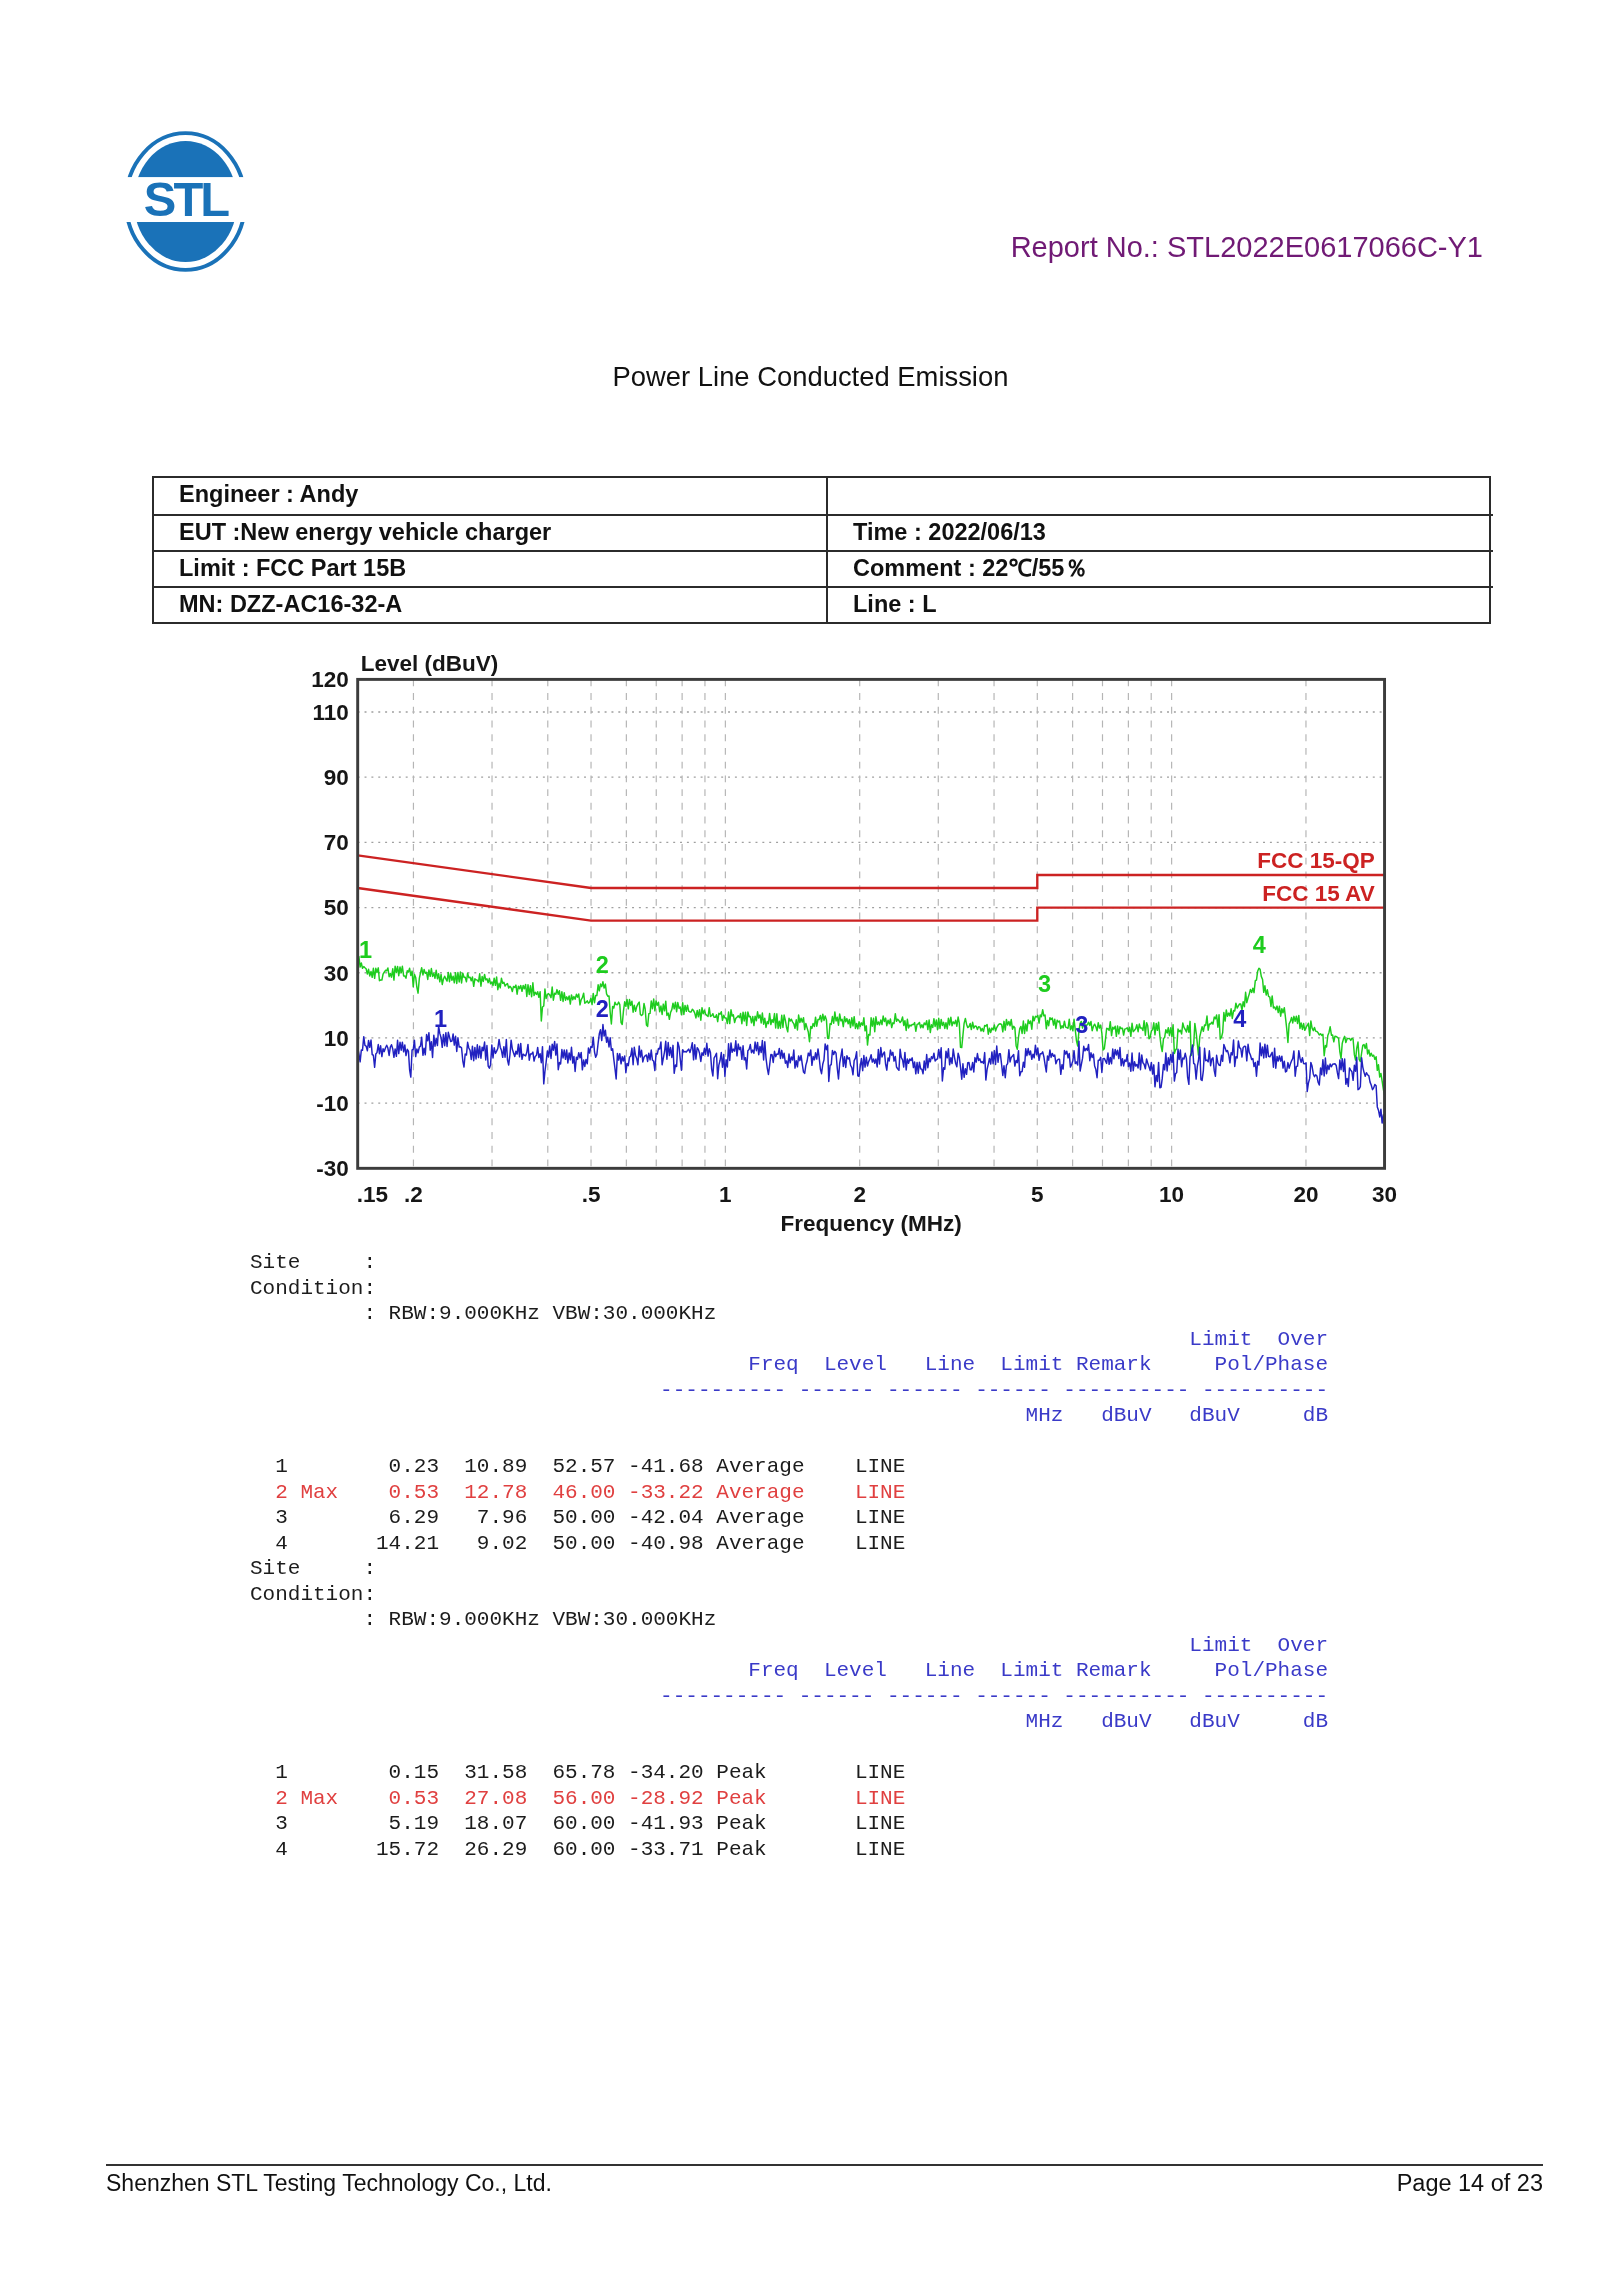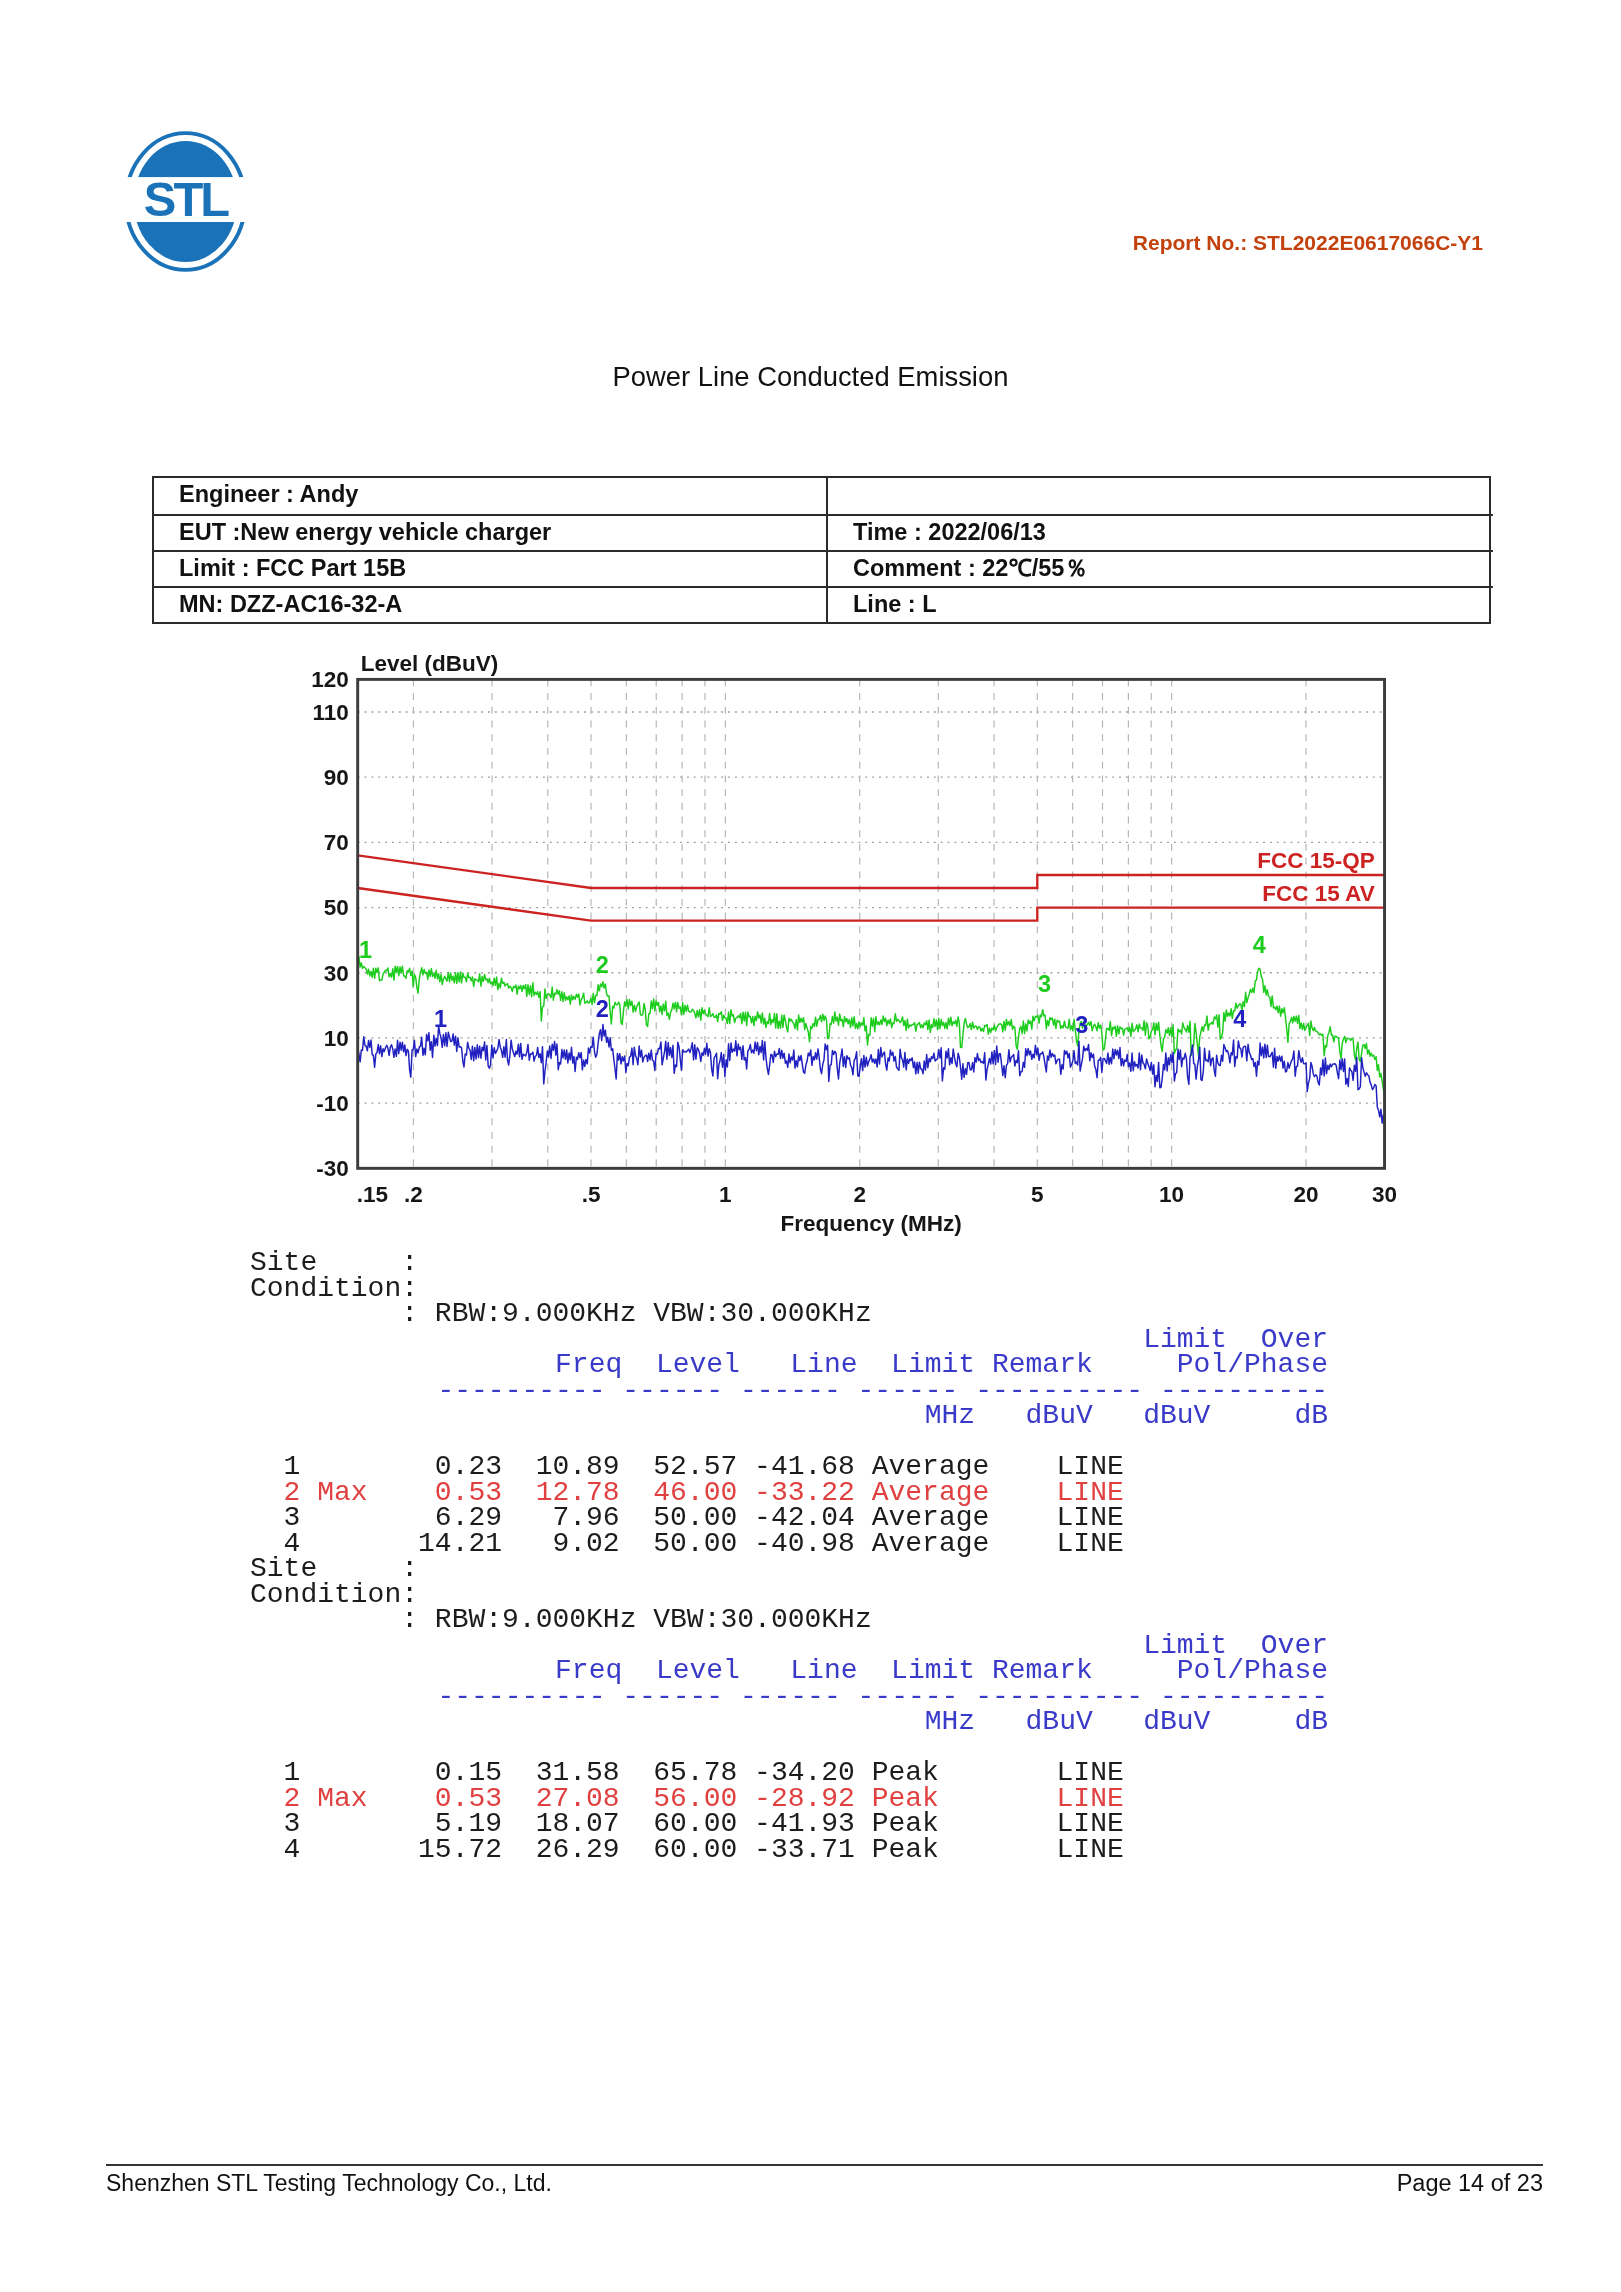--- a/index.html
+++ b/index.html
@@ -4,42 +4,42 @@
 <style>
   * { margin:0; padding:0; box-sizing:border-box; }
   html,body { background:#ffffff; }
   .page {
     position:relative; width:1621px; height:2197px; background:#ffffff;
     font-family:"Liberation Sans", sans-serif; color:#1a1a1a; overflow:hidden;margin-top:32px;
   }
   .logo { position:absolute; left:123px; top:98px; }
   .report-no {
     position:absolute; top:199px; right:138px;
-    font-size:21px; font-weight:bold; color:#c2410c;
+    font-size:29px; font-weight:normal; color:#701a75;
   }
   .page-title {
     position:absolute; top:329px; left:0; width:100%;
     text-align:center; font-size:27.4px; font-weight:normal; color:#111;
   }
   .info-table {
     position:absolute; left:152px; top:444px; width:1339px;
     display:grid; grid-template-columns:672px 667px;
     border:2px solid #2b2b2b; background:#fff;
   }
   .info-cell {
     height:36px; line-height:33px; padding-left:25px;
     font-size:23.5px; font-weight:bold; color:#111;
     white-space:nowrap; overflow:hidden;
   }
   .info-cell.col-right { border-left:2px solid #2b2b2b; }
   .info-cell.rowline { border-top:2px solid #2b2b2b; }
   .chart-wrap { position:absolute; left:294px; top:603px; width:1117px; height:613px; }
   .result-block {
     position:absolute; left:250px; width:1078px;
-    font-family:"Liberation Mono", monospace; font-size:28px;
+    font-family:"Liberation Mono", monospace; font-size:21px;
     line-height:25.5px; white-space:pre; color:#1c1c1c;
   }
   .result-block .ln { height:25.5px; }
   .c-black { color:#1c1c1c; }
   .c-blue  { color:#3a3ac8;text-align:right; }
   .c-red   { color:#e04040; }
   .footer-rule {
     position:absolute; left:106px; top:2132px; width:1437px;
     border-top:2px solid #333;
   }

